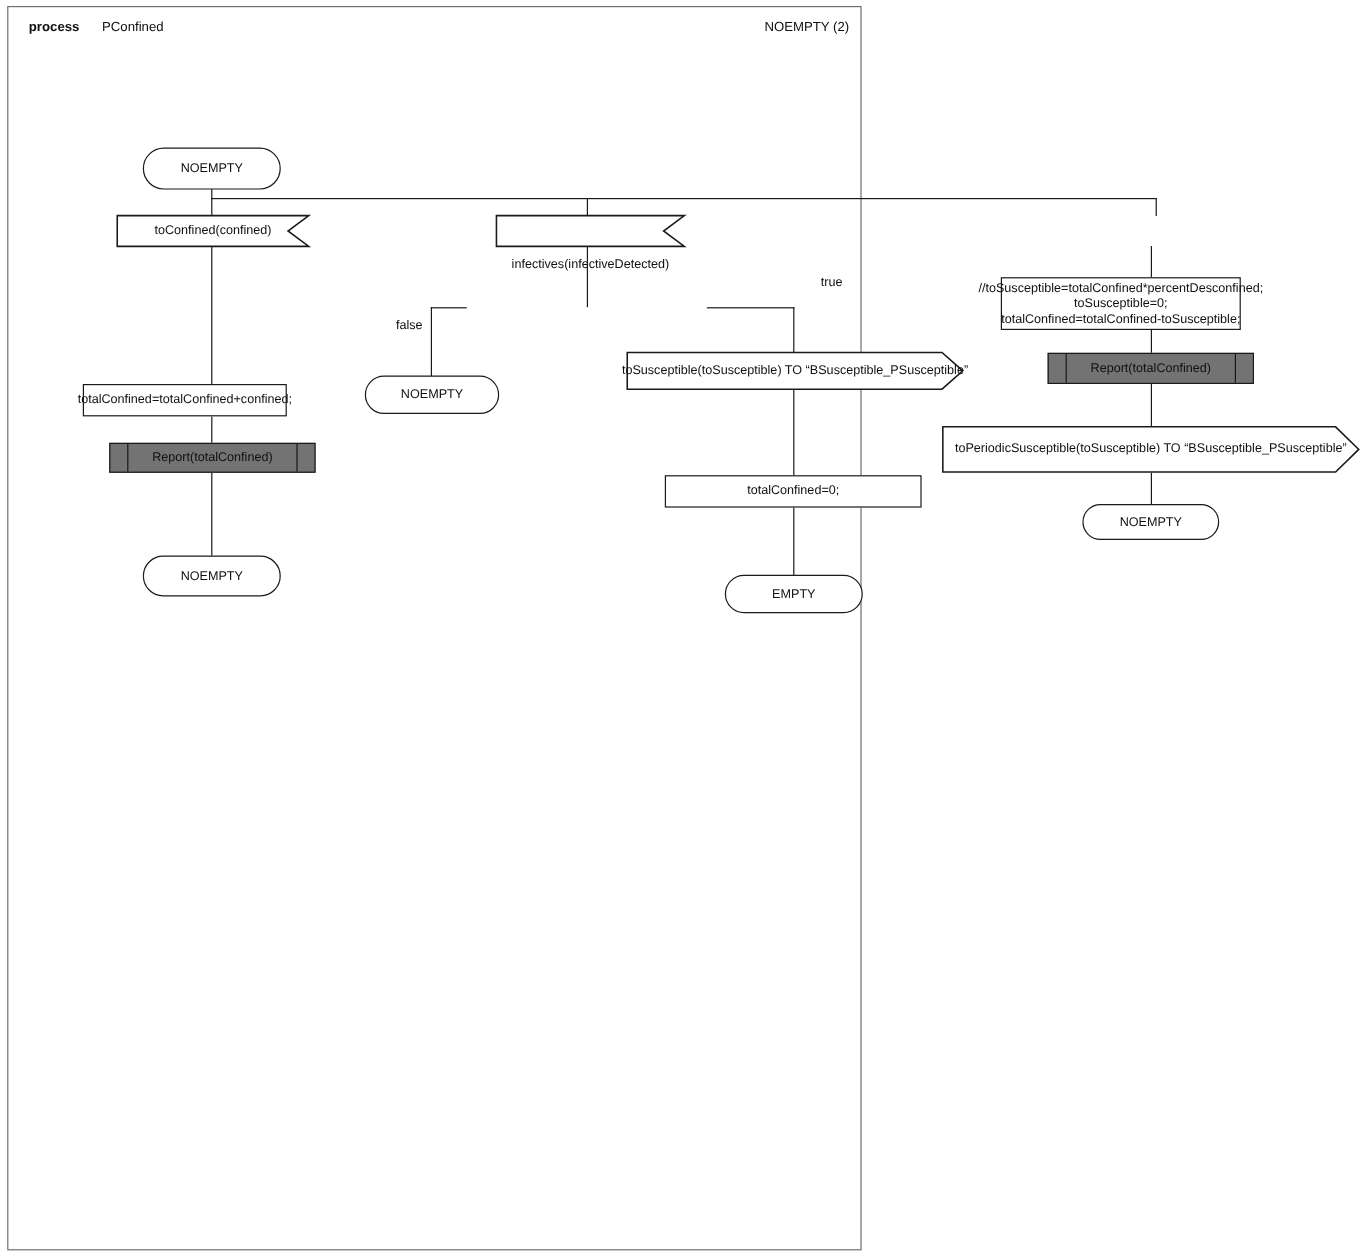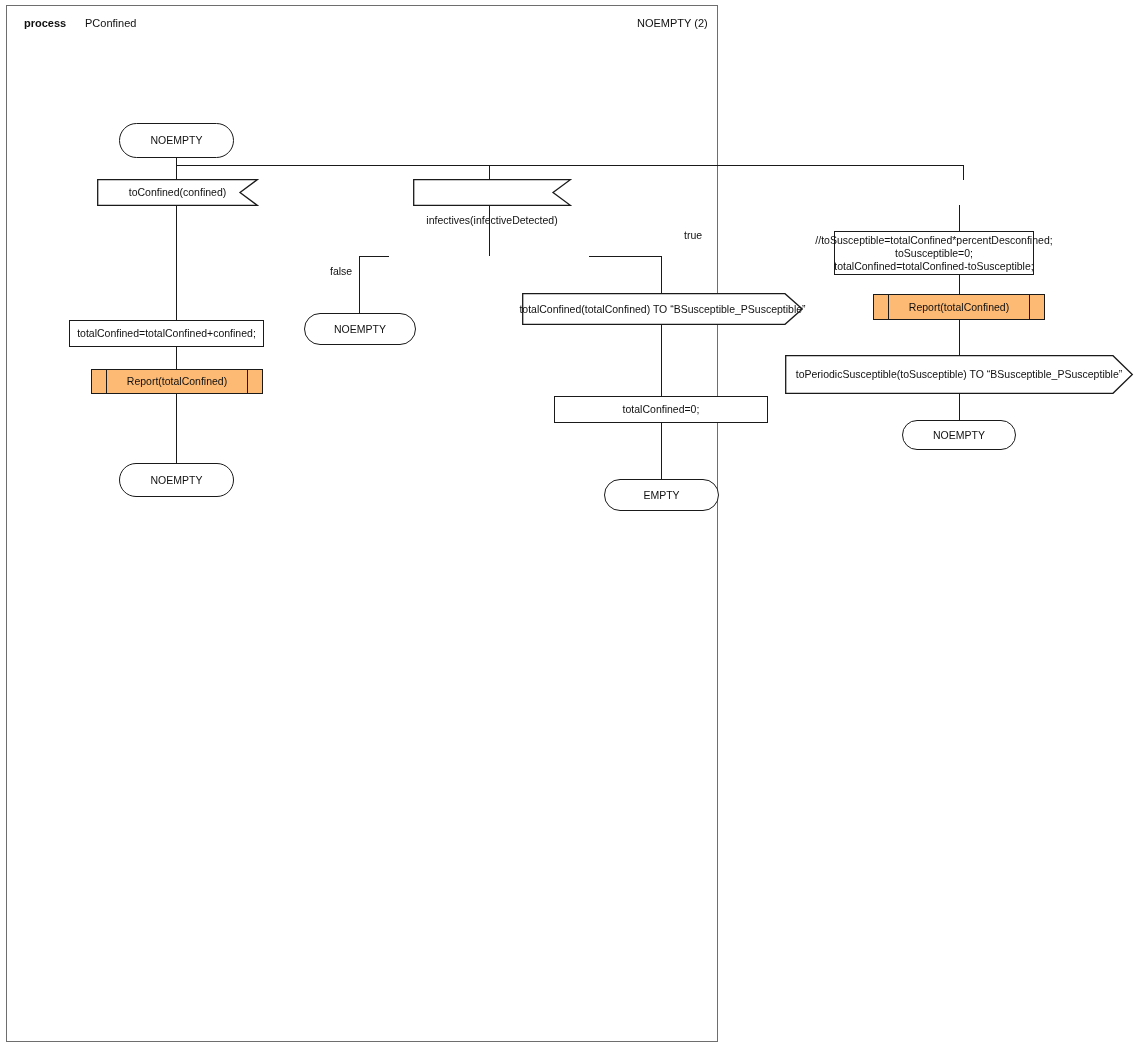--- a/index.html
+++ b/index.html
@@ -38,21 +38,21 @@
     pointer-events:none;
   }
 
   
   .state{border:1.3px solid #1a1a1a;border-radius:999px;background:#fff;}
 
   
   .task{border:1.3px solid #1a1a1a;background:#fff;}
 
   
-  .proc{border:1.3px solid #1a1a1a;background:#fdba74;}
+  .proc{border:1.3px solid #1a1a1a;background:#737373;}
   .proc:before,.proc:after{
     content:"";position:absolute;top:-0px;bottom:-0px;width:1.3px;background:#1a1a1a;
   }
   .proc:before{left:14px;}
   .proc:after{right:14px;}
   .inputwrap{position:absolute;}
   .inputwrap svg{position:absolute;left:0;top:0;overflow:visible;}
   .inputwrap .txt{position:absolute;left:0;top:0;width:100%;height:100%;
     display:flex;align-items:center;justify-content:center;
     font-size:10.5px;line-height:13px;text-align:center;white-space:nowrap;}
@@ -113,21 +113,21 @@
     <div class="txt">NOEMPTY</div>
   </div>
 
   <div class="inputwrap" style="left:97px;top:179px;width:161px;height:27px;">
     <svg width="161" height="27" viewBox="0 0 161 27">
       <path d="M0.7,0.7 L160.3,0.7 L143,13.5 L160.3,26.3 L0.7,26.3 Z" fill="#ffffff" stroke="#1a1a1a" stroke-width="1.3"></path>
     </svg>
     <div class="txt" style="padding-right:22px;">toConfined(confined)</div>
   </div>
 
-  <div class="node task" style="left:69px;top:320px;width:195px;height:27px;">
+  <div class="node task" style="left:69px;top:320px;width:170px;height:27px;">
     <div class="txt">totalConfined=totalConfined+confined;</div>
   </div>
 
   <div class="node proc" style="left:91px;top:369px;width:172px;height:25px;">
     <div class="txt">Report(totalConfined)</div>
   </div>
 
   <div class="node state" style="left:119px;top:463px;width:115px;height:34px;">
     <div class="txt">NOEMPTY</div>
   </div>
@@ -144,21 +144,21 @@
   <div class="brlabel" style="left:648px;top:229px;padding-left:36px;">true</div>
 
   <div class="node state" style="left:304px;top:313px;width:112px;height:32px;">
     <div class="txt">NOEMPTY</div>
   </div>
 
   <div class="outwrap" style="left:522px;top:293px;width:281px;height:32px;">
     <svg width="281" height="32" viewBox="0 0 281 32">
       <path d="M0.7,0.7 L263,0.7 L280.3,16 L263,31.3 L0.7,31.3 Z" fill="#ffffff" stroke="#1a1a1a" stroke-width="1.3"></path>
     </svg>
-    <div class="txt" style="padding-right:16px;">totalConfined(totalConfined) TO “BSusceptible_PSusceptible”</div>
+    <div class="txt" style="padding-right:16px;">toSusceptible(toSusceptible) TO “BSusceptible_PSusceptible”</div>
   </div>
 
   <div class="node task" style="left:554px;top:396px;width:214px;height:27px;">
     <div class="txt">totalConfined=0;</div>
   </div>
 
   <div class="node state" style="left:604px;top:479px;width:115px;height:32px;">
     <div class="txt">EMPTY</div>
   </div>
 

